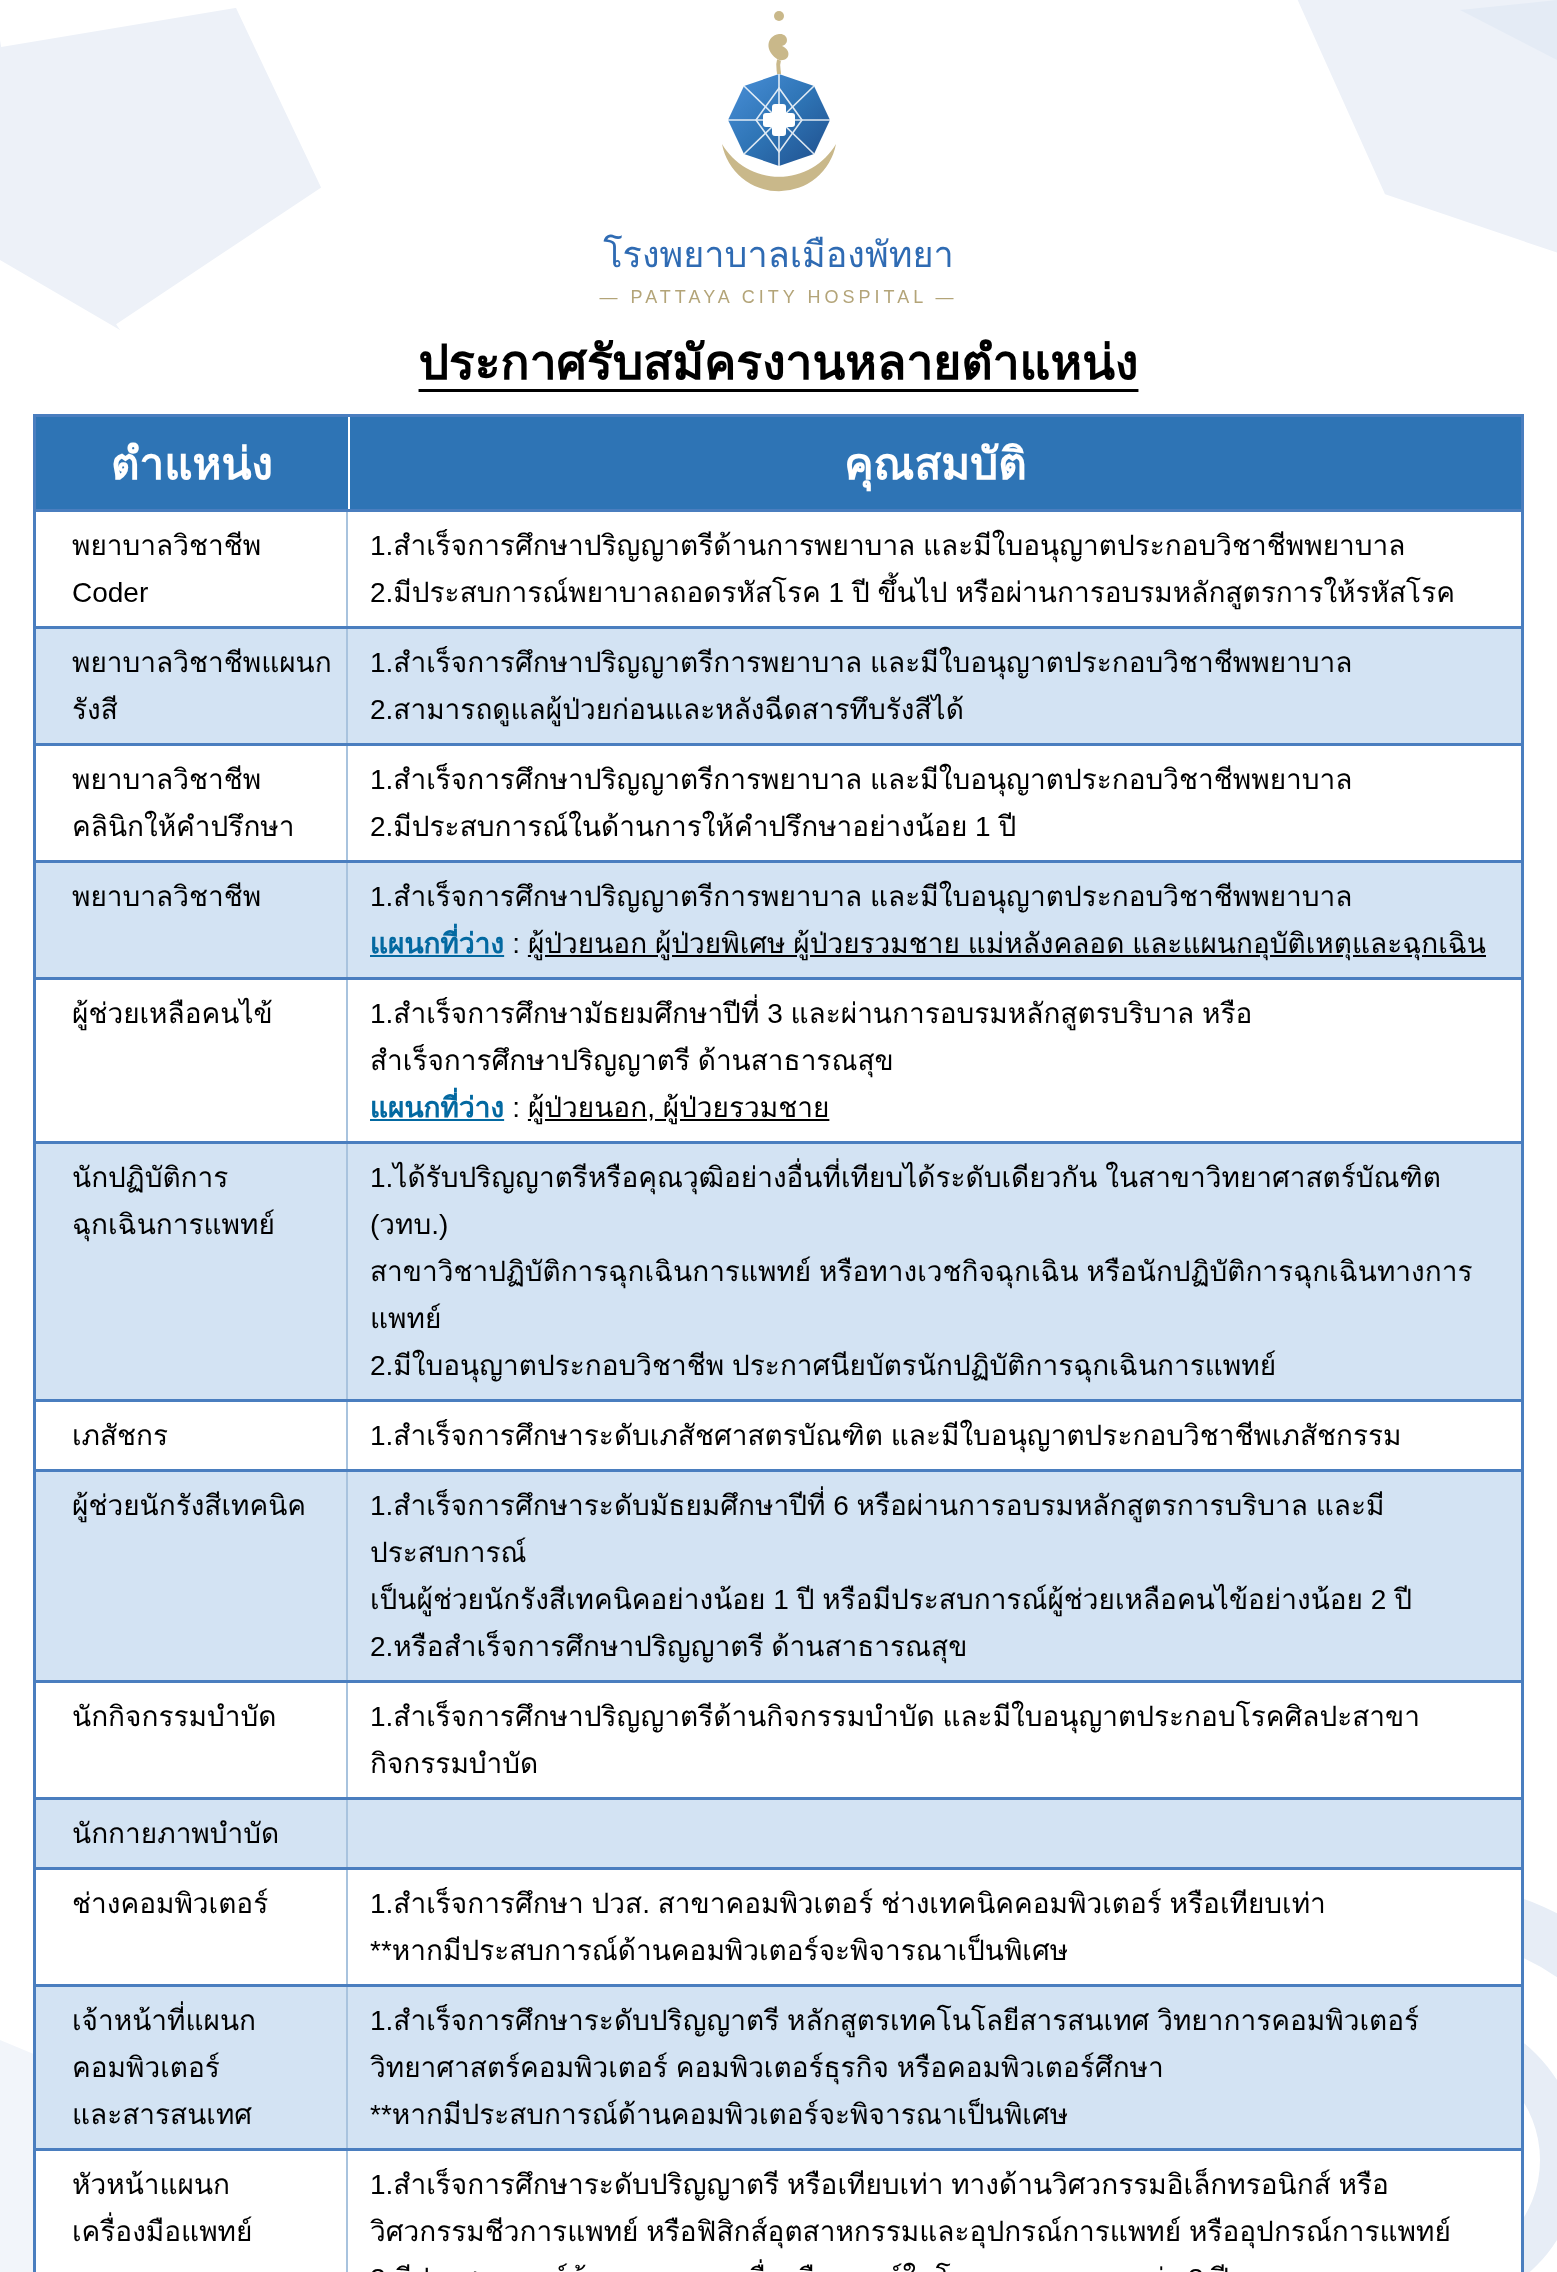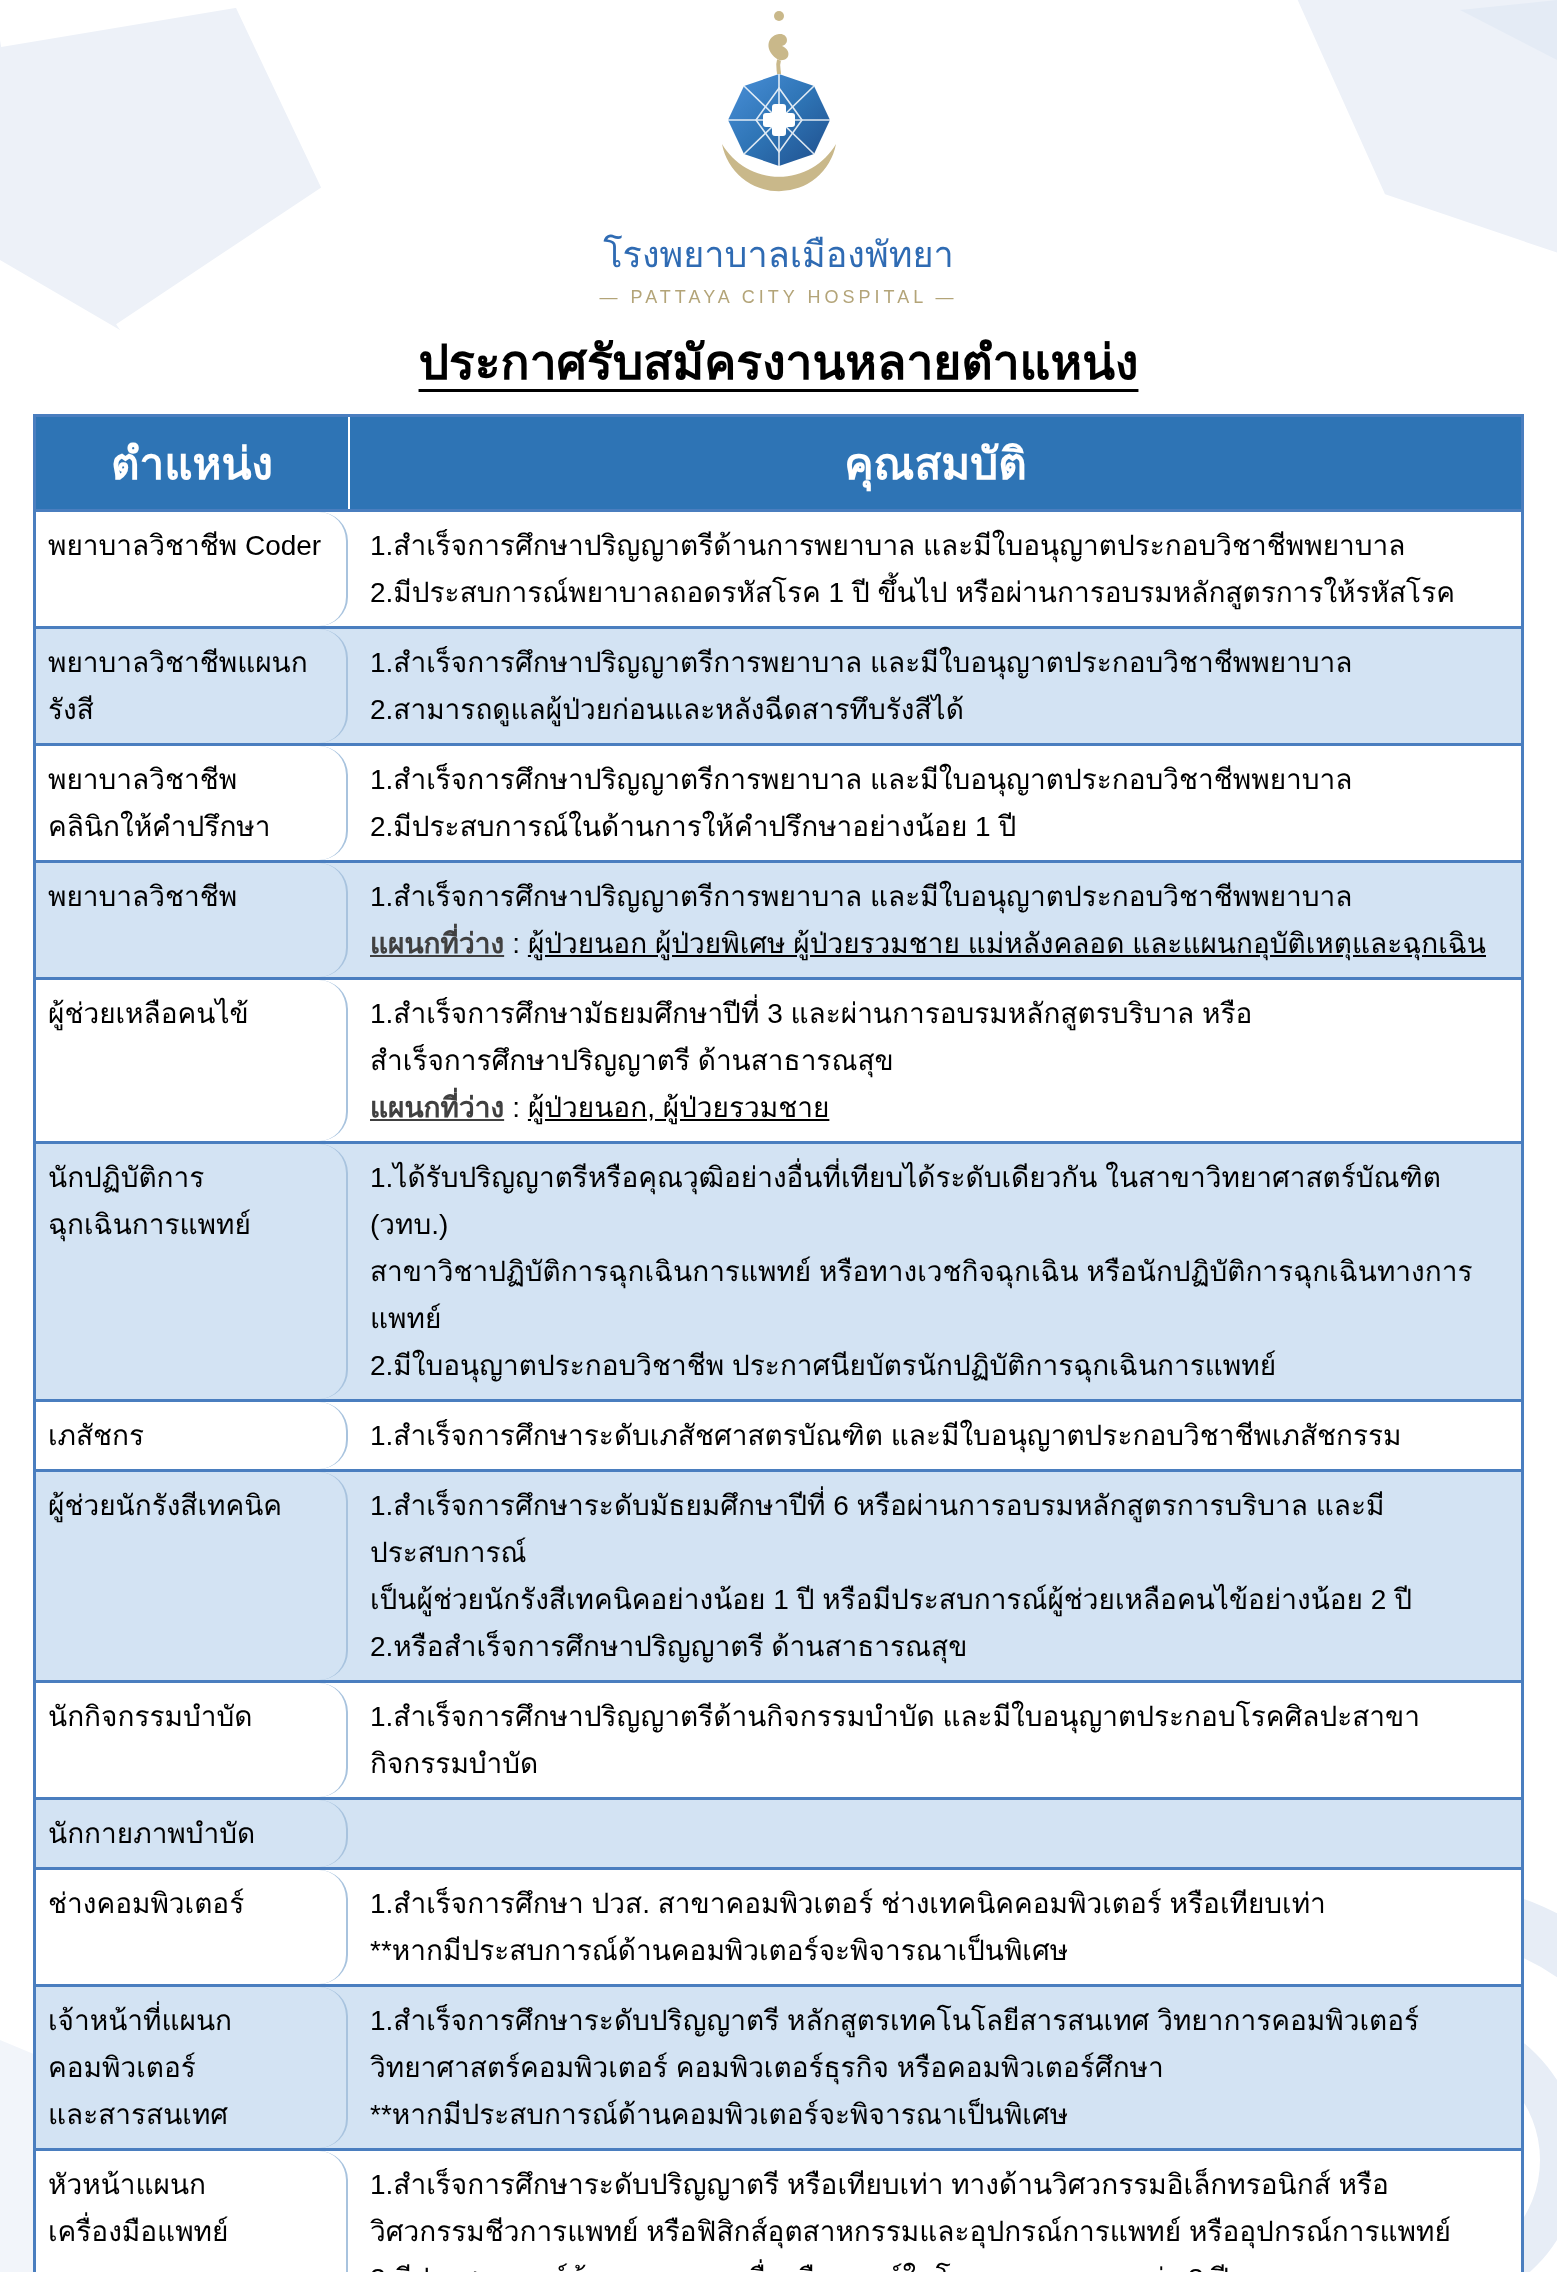--- a/index.html
+++ b/index.html
@@ -18,23 +18,23 @@
 
   
   .job-table{margin:0 33px;border:3px solid #4a7ebf;background:#fff;}
   .thead{display:flex;background:#2e74b5;color:#fff;font-weight:bold;font-size:44px;}
   .thead .col{padding:11px 0;text-align:center;}
   .col-pos{width:312px;border-right:2px solid #ffffff;flex:none;}
   .col-qual{flex:1;}
   .trow{display:flex;border-top:3px solid #4a7ebf;background:#fff;}
   .trow.alt{background:#d3e3f3;}
   .cell{font-size:28px;line-height:47px;color:#000;}
-  .pos-cell{width:312px;flex:none;border-right:2px solid #a8c3de;padding:10px 8px 10px 12px;box-sizing:border-box;border-radius:29px;}
+  .pos-cell{width:312px;flex:none;border-right:2px solid #a8c3de;padding:10px 8px 10px 36px;box-sizing:border-box;}
   .qual-cell{flex:1;padding:10px 18px 10px 22px;box-sizing:border-box;}
-  .vacancy .vac-label{color:#404040;font-weight:bold;text-decoration:underline;}
+  .vacancy .vac-label{color:#0369a1;font-weight:bold;text-decoration:underline;}
   .vacancy .vac-sep{margin:0 8px;}
   .vacancy .vac-text{color:#000;text-decoration:underline;}
 </style>
 </head>
 <body>
 
 <div class="page">
 
   <div class="bg-decor">
     <svg width="1557" height="2272" viewBox="0 0 1557 2272">

